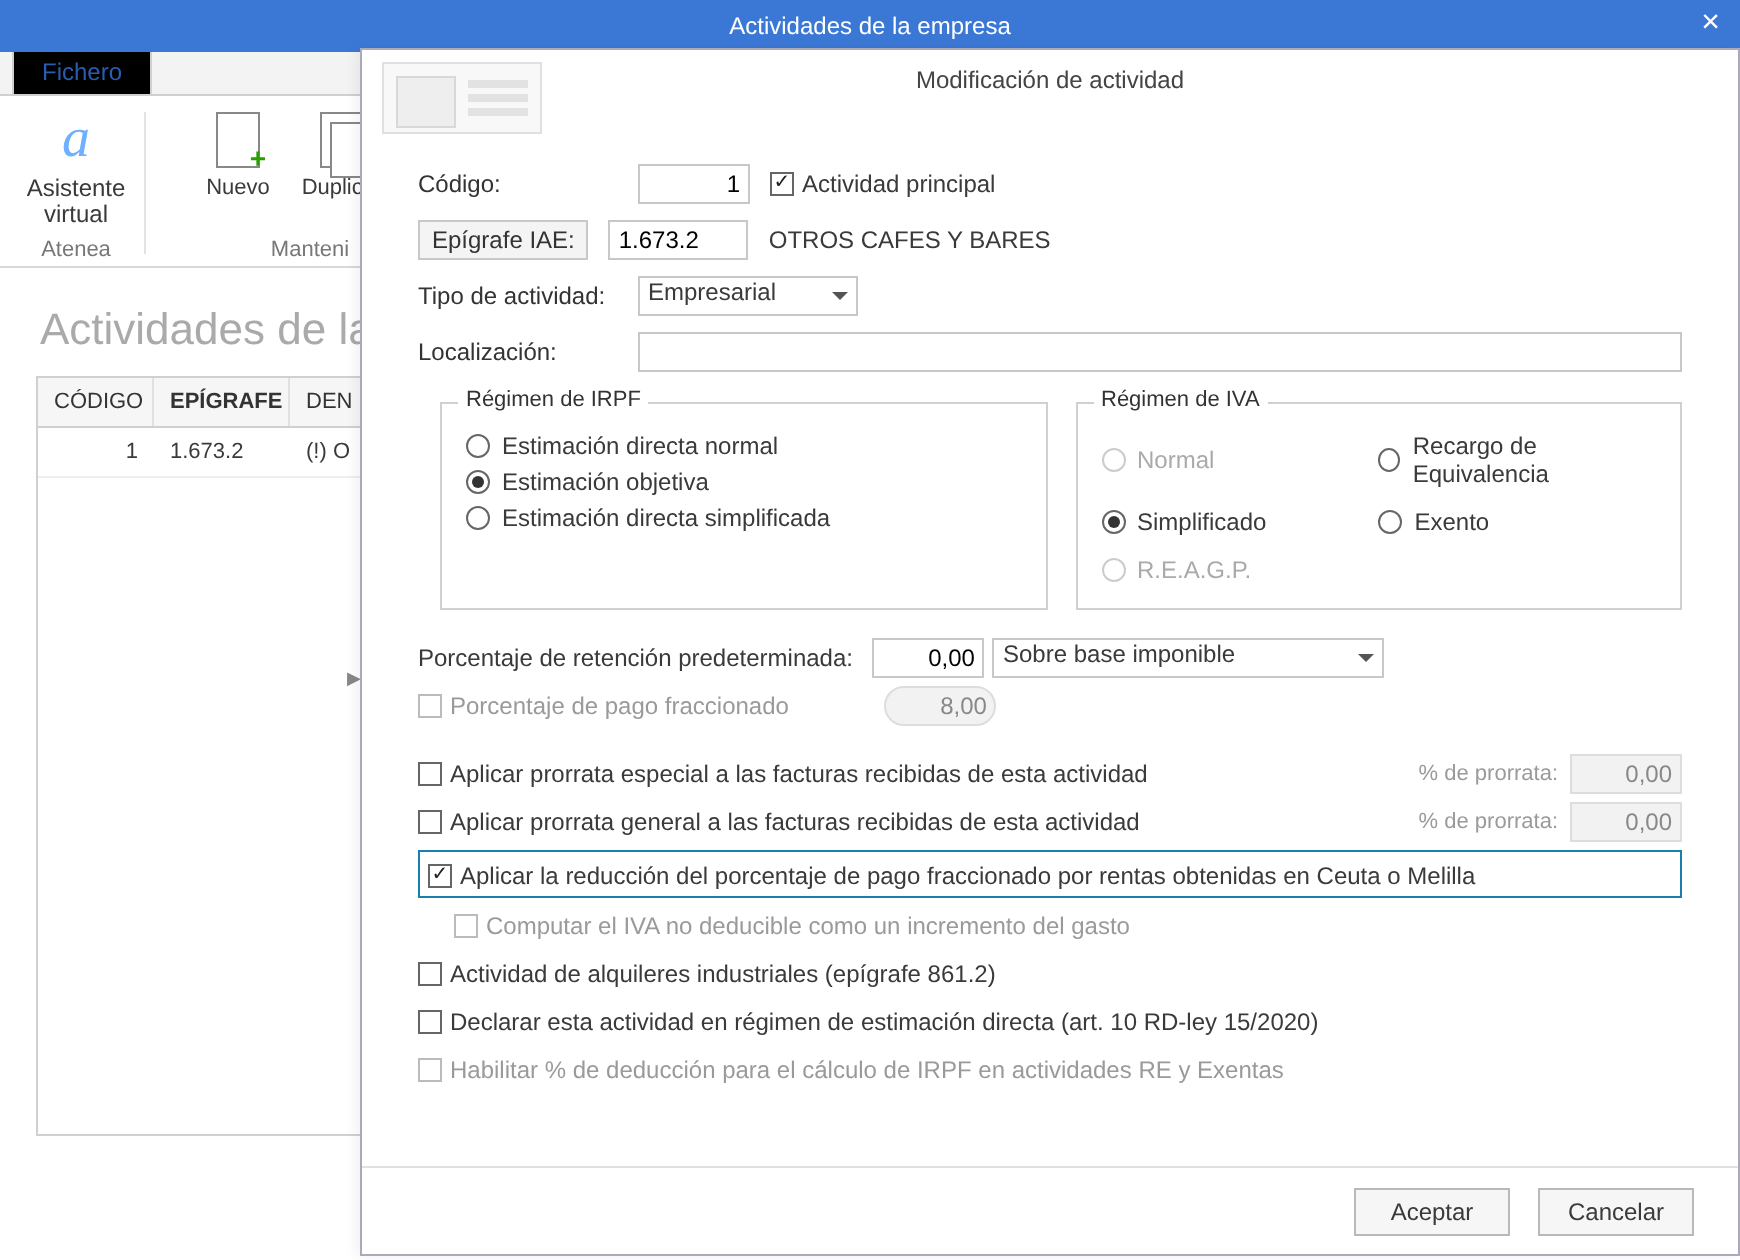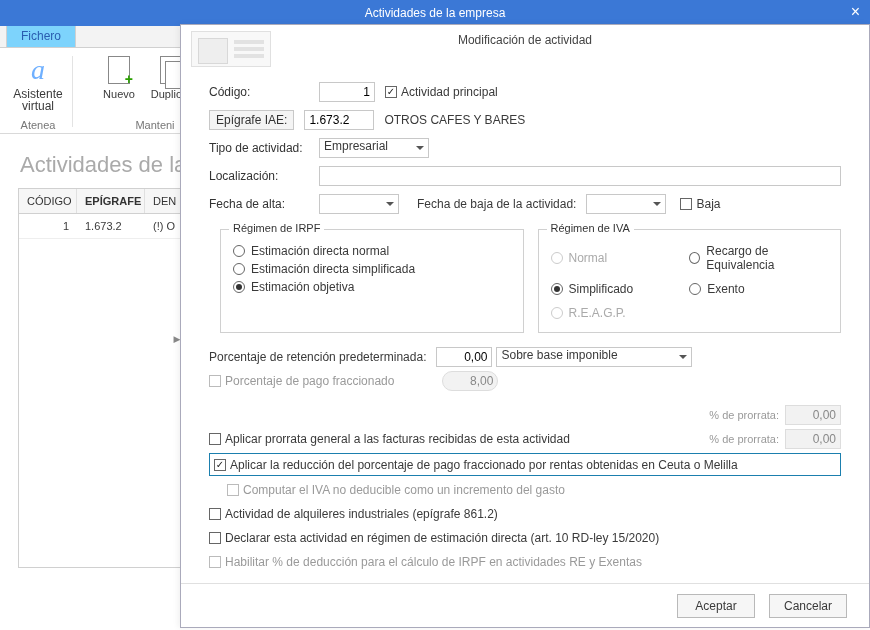--- a/index.html
+++ b/index.html
@@ -4,21 +4,21 @@
 <style>
   * { box-sizing: border-box; font-family: "Segoe UI", Tahoma, sans-serif; font-size: 12px; }
   body { margin: 0; width: 870px; height: 630px; background: #fff; color: #3a3a3a; overflow: hidden; }
 
   
   .main-window { position: absolute; top: 0; left: 0; width: 870px; height: 630px; }
   .main-titlebar { height: 26px; background: #3b78d6; color: #fff; display: flex; align-items: center; justify-content: center; position: relative; font-size: 12px; }
   .main-titlebar .close-x { position: absolute; right: 10px; top: 3px; font-size: 16px; color: #fff; cursor: pointer; }
 
   .tabstrip { height: 22px; display: flex; align-items: flex-end; padding-left: 6px; background: #f3f3f3; border-bottom: 1px solid #d0d0d0; }
-  .tabstrip .tab { padding: 4px 14px; background: #7dd3fc; border: 1px solid #d0d0d0; border-bottom: none; color: #2a5db0; border-radius: 2px 2px 0 0; }
+  .tabstrip .tab { padding: 4px 14px; background: #000000; border: 1px solid #d0d0d0; border-bottom: none; color: #2a5db0; border-radius: 2px 2px 0 0; }
 
   .ribbon { height: 86px; background: #fff; border-bottom: 1px solid #d9d9d9; display: flex; align-items: stretch; padding: 2px 0 0 6px; }
   .ribbon-group { display: flex; flex-direction: column; align-items: center; padding: 2px 6px; position: relative; }
   .ribbon-sep { width: 1px; background: #e3e3e3; margin: 6px 2px; }
   .ribbon-bigbtn { display: flex; flex-direction: column; align-items: center; justify-content: flex-start; width: 52px; padding-top: 2px; cursor: pointer; }
   .ribbon-bigbtn .lbl { text-align: center; font-size: 11px; line-height: 12px; margin-top: 2px; color: #3a3a3a; }
   .ribbon-row { display: flex; }
   .ribbon-group-label { position: absolute; bottom: 2px; left: 0; right: 0; text-align: center; font-size: 11px; color: #777; }
 
   .icon32 { width: 32px; height: 32px; display: flex; align-items: center; justify-content: center; }
@@ -187,48 +187,35 @@
     <div class="frow">
       <div class="flabel">Tipo de actividad:</div>
       <div class="ftext sel" style="width:110px">Empresarial</div>
     </div>
 
     <div class="frow">
       <div class="flabel">Localización:</div>
       <input class="ftext" style="flex: 1 1 0%;" value="">
     </div>
 
-    <div class="frow">
-      <div class="flabel">Fecha de alta:</div>
-      <div class="ftext sel" style="width:80px"></div>
-      <div style="width:18px"></div>
-      <div>Fecha de baja de la actividad:</div>
-      <div style="width:10px"></div>
-      <div class="ftext sel" style="width:80px"></div>
-      <div style="width:14px"></div>
-      <label class="chk">
-        <span class="box"></span>
-        <span>Baja</span>
-      </label>
-    </div>
 
     <div class="twocol">
       <div class="groupbox">
         <div class="legend">Régimen de IRPF</div>
         <div class="radio">
             <span class="dot"></span>
             <span>Estimación directa normal</span>
           </div>
         <div class="radio">
+            <span class="dot sel"></span>
+            <span>Estimación objetiva</span>
+          </div>
+        <div class="radio">
             <span class="dot"></span>
             <span>Estimación directa simplificada</span>
-          </div>
-        <div class="radio">
-            <span class="dot sel"></span>
-            <span>Estimación objetiva</span>
           </div>
       </div>
       <div class="groupbox">
         <div class="legend">Régimen de IVA</div>
         <div class="iva-grid">
           <div class="radio disabled">
               <span class="dot"></span>
               <span>Normal</span>
             </div>
           <div class="radio">
@@ -267,20 +254,24 @@
         <span class="box"></span>
         <span>Porcentaje de pago fraccionado</span>
       </label>
       <div style="width:48px"></div>
       <input class="ftext num" style="background: rgb(242, 242, 242); color: rgb(136, 136, 136); border-color: rgb(221, 221, 221); border-radius: 10px;" value="8,00">
     </div>
 
     <div style="height:6px"></div>
 
     <div class="optrow">
+      <label class="chk">
+        <span class="box"></span>
+        <span>Aplicar prorrata especial a las facturas recibidas de esta actividad</span>
+      </label>
       <div class="stretch"></div>
       <span class="sublabel">% de prorrata:</span>
       <input class="ftext num" style="background: rgb(242, 242, 242); color: rgb(136, 136, 136); border-color: rgb(221, 221, 221);" value="0,00">
     </div>
 
     <div class="optrow">
       <label class="chk">
         <span class="box"></span>
         <span>Aplicar prorrata general a las facturas recibidas de esta actividad</span>
       </label>

